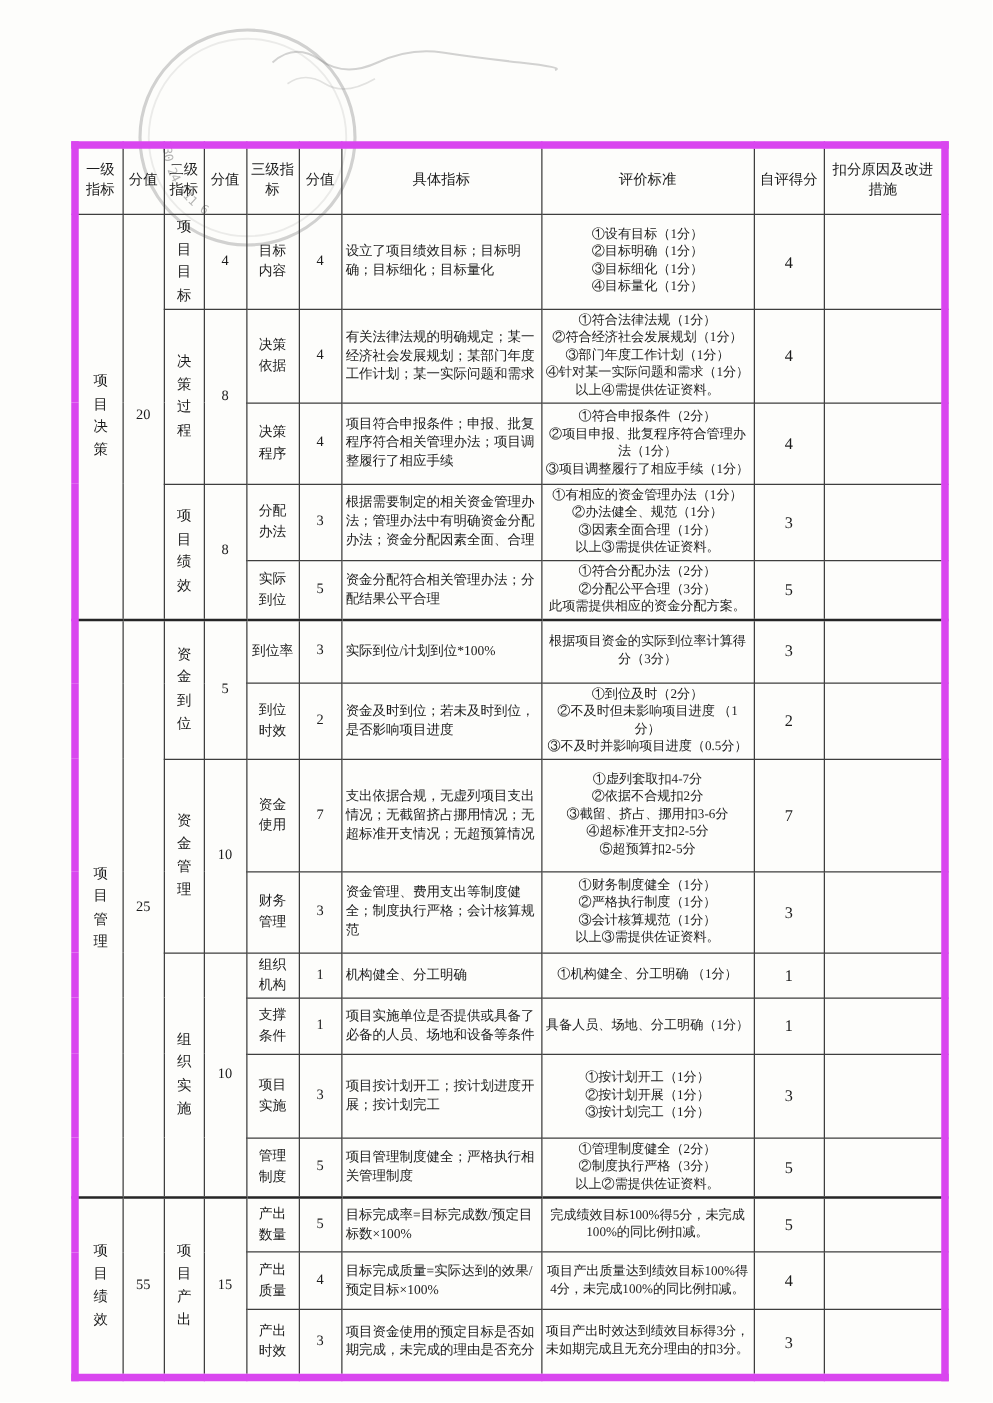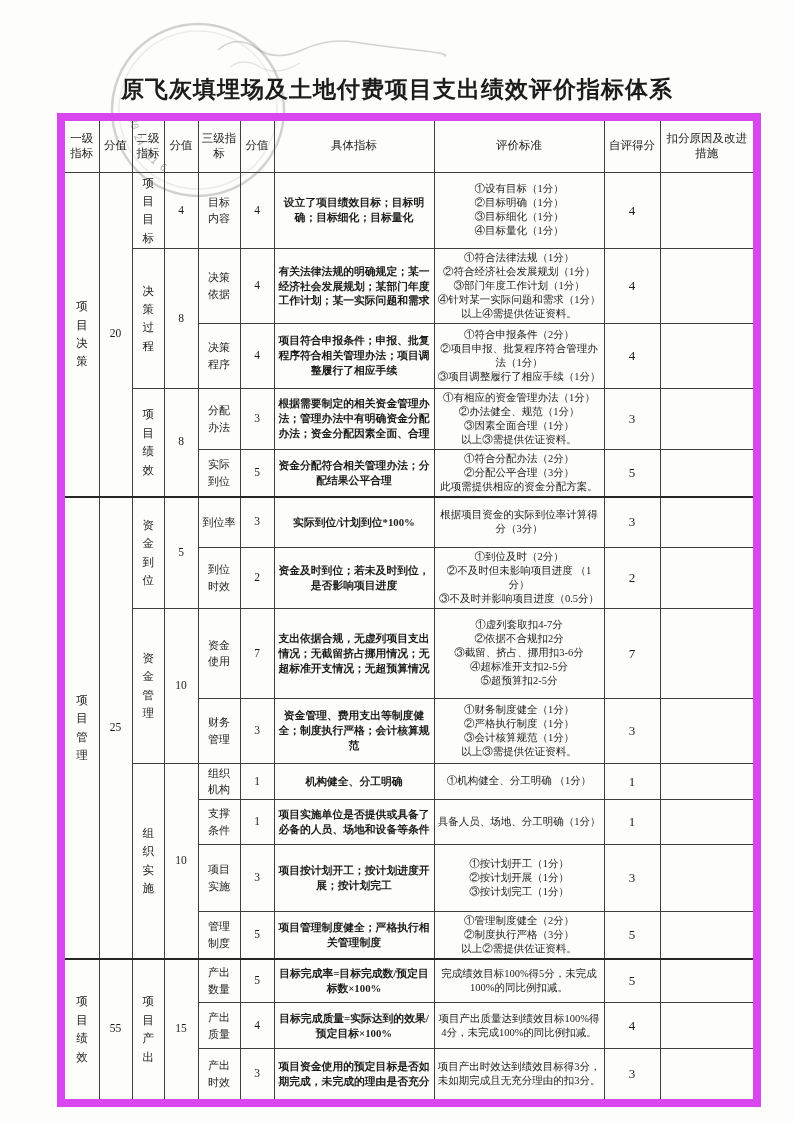--- a/index.html
+++ b/index.html
@@ -1,32 +1,32 @@
 <!DOCTYPE html>
 <html><head>
 <meta charset="utf-8">
 <style>
   html,body{margin:0;padding:0;background:#ffffff;}
   .page{position:relative;width:794px;height:1122px;background:#fdfdfb;
         font-family:"Liberation Serif","DejaVu Serif",serif;color:#1c1c1c;overflow:hidden;}
   .title{position:absolute;top:74px;left:0;width:100%;text-align:center;
          font-size:23px;font-weight:700;letter-spacing:1px;}
   table{position:absolute;left:57px;top:113px;width:696px;border-collapse:collapse;
-        table-layout:fixed;border:8px solid #d946ef;}
+        table-layout:fixed;border:6px solid #d946ef;}
   td{border:1px solid #3e3e3e;padding:2px 3px;font-size:11px;line-height:1.35;
      text-align:center;vertical-align:middle;overflow:hidden;word-break:break-word;}
   tr.head td{font-size:11.5px;padding:1px 2px;}
   td.num{font-size:11.5px;}
   td.score{font-size:13px;}
   td.vert{padding:1px;text-align:right;}
   .vtext{width:1.05em;margin:0 auto;word-break:break-all;line-height:1.6;font-size:11.5px;}
   td.l3{padding:1px;}
   .w2{width:2em;margin:0 auto;word-break:break-all;line-height:1.5;}
   td.oneline{letter-spacing:0;padding:1px 0;margin-top:48px;}
-  td.detail{text-align:center;font-size:10.8px;line-height:1.38;font-weight:bold;}
+  td.detail{text-align:left;font-size:10.8px;line-height:1.38;}
   td.standard{text-align:center;font-size:10.5px;line-height:1.33;white-space:pre-line;}
   tr.section-start td{border-top:2px solid #262626;}
   .seal{position:absolute;left:100px;top:12px;pointer-events:none;}
 </style>
 </head>
 <body>
 
 <div class="page">
 
   <svg class="seal" width="380" height="210" viewBox="0 0 380 210">
@@ -35,21 +35,20 @@
     </defs>
     <circle cx="98" cy="98" r="86" fill="none" stroke="rgba(110,110,110,0.30)" stroke-width="2.5"></circle>
     <circle cx="98" cy="98" r="79" fill="none" stroke="rgba(130,130,130,0.14)" stroke-width="1.5"></circle>
     <path d="M118 38 q18 -16 38 -2 t46 2 t52 -8 t62 8 t28 6" fill="none" stroke="rgba(100,100,100,0.28)" stroke-width="1.6"></path>
     <path d="M130 55 q14 -10 30 0 t40 -4" fill="none" stroke="rgba(120,120,120,0.20)" stroke-width="1.3"></path>
     <text font-size="10" fill="rgba(90,90,90,0.45)" font-family="'DejaVu Sans Mono',monospace">
       <textPath href="#sealArc">130 24 011 6</textPath>
     </text>
   </svg>
 
-  <div class="title">原飞灰填埋场及土地付费项目支出绩效评价指标体系</div>
 
   <table>
     <colgroup>
       <col style="width:38px">
         <col style="width:33px">
         <col style="width:32px">
       <col style="width:34px">
         <col style="width:42px">
         <col style="width:34px">
       <col style="width:160px">

